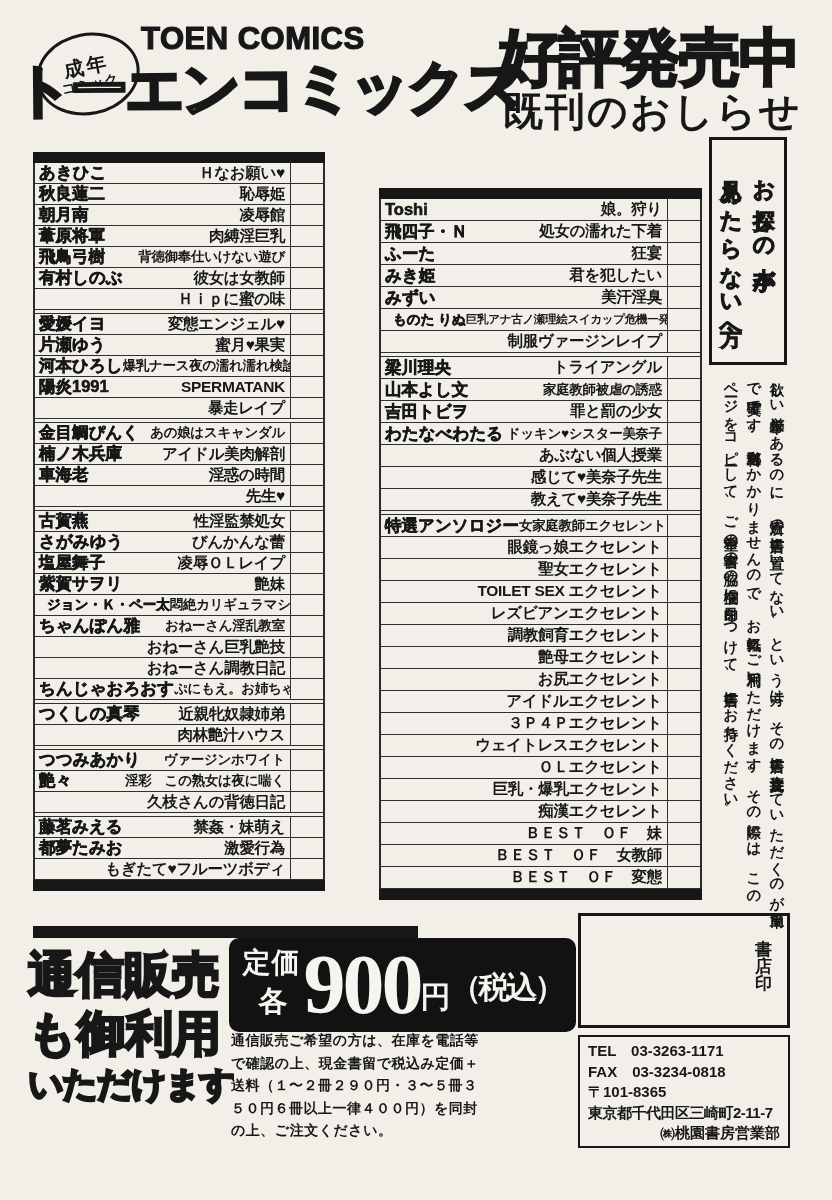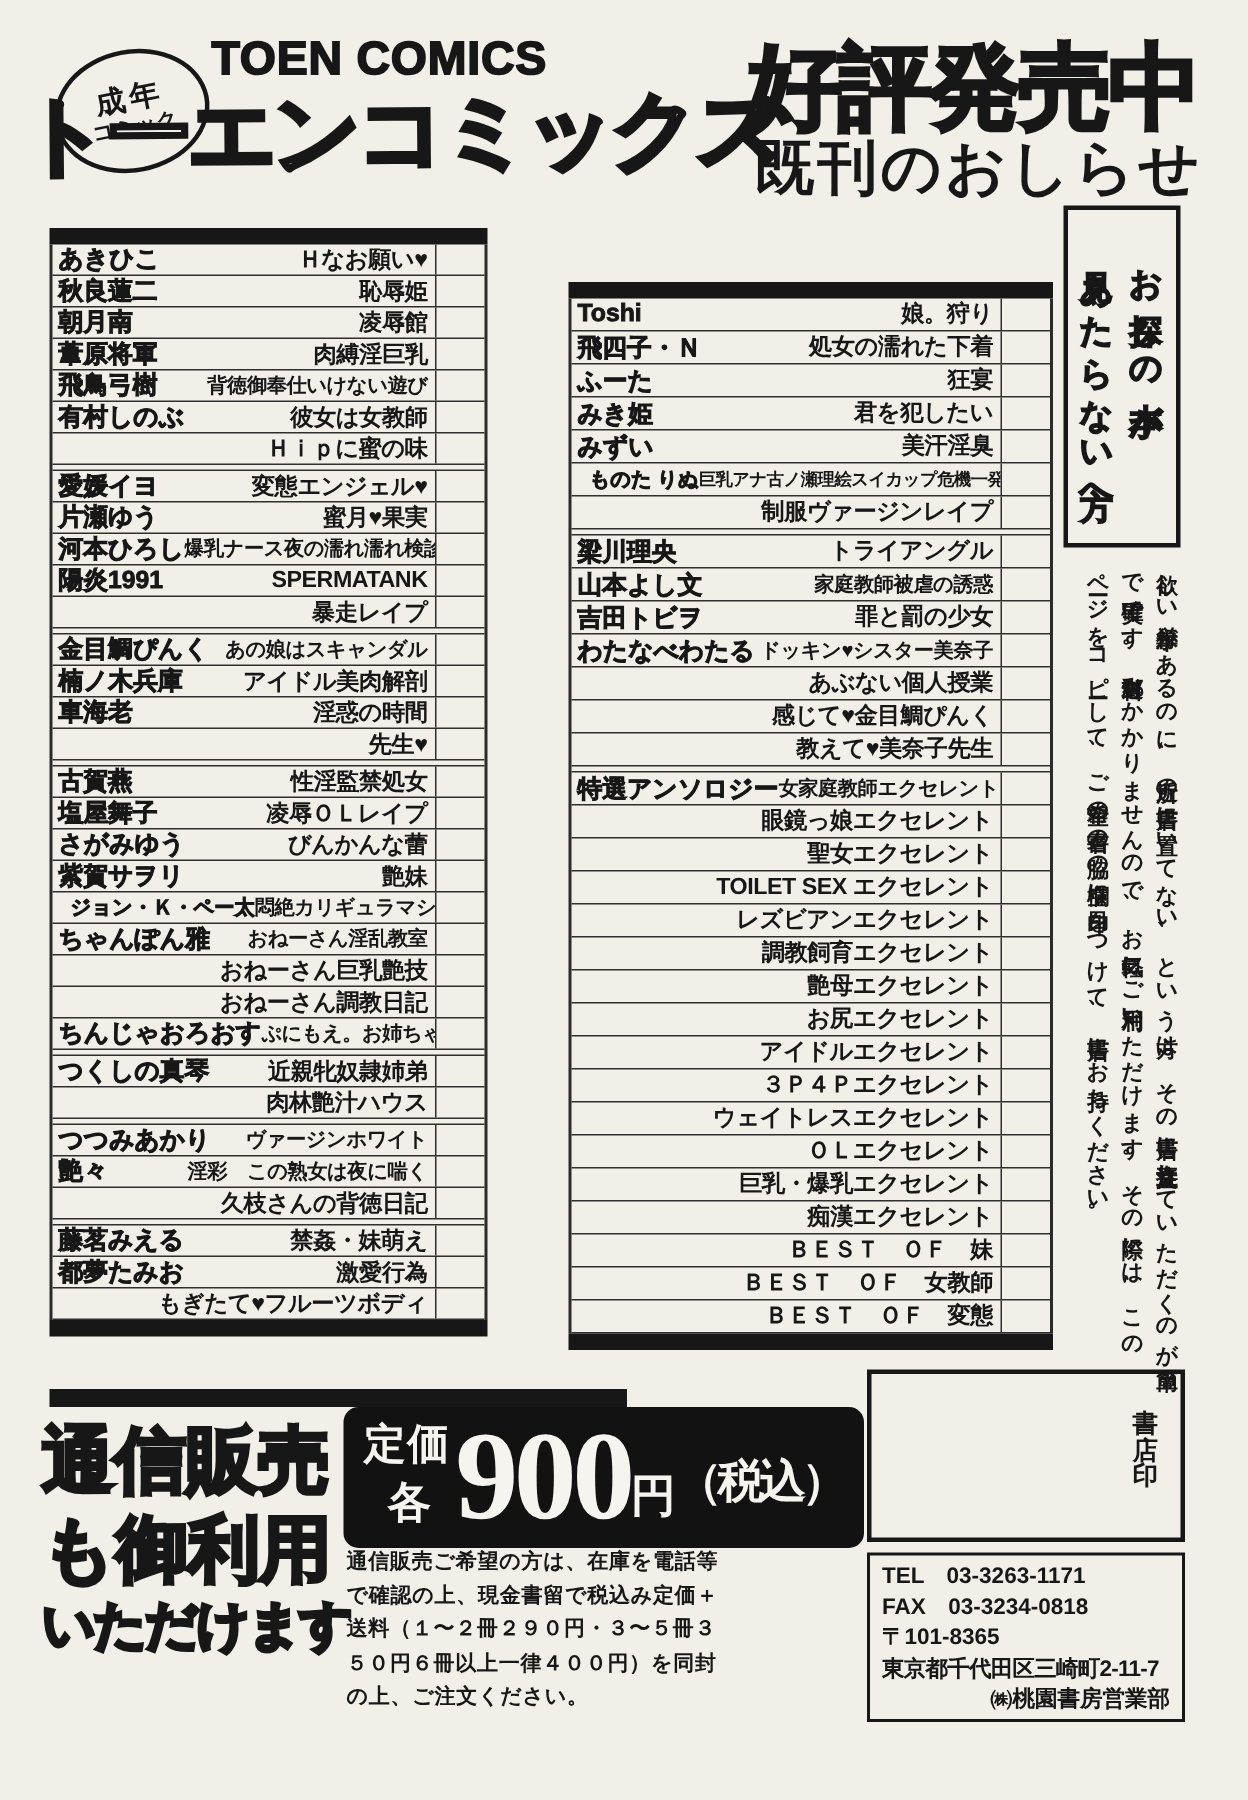--- a/index.html
+++ b/index.html
@@ -234,28 +234,28 @@
           <span class="check"></span>
         </div>
 
         <div class="row group-start">
           <span class="author">古賀燕</span>
           <span class="title">性淫監禁処女</span>
           <span class="check"></span>
         </div>
 
         <div class="row">
+          <span class="author">さがみゆう</span>
+          <span class="title">びんかんな蕾</span>
+          <span class="check"></span>
+        </div>
+
+        <div class="row">
           <span class="author">塩屋舞子</span>
           <span class="title">凌辱ＯＬレイプ</span>
-          <span class="check"></span>
-        </div>
-
-        <div class="row">
-          <span class="author">さがみゆう</span>
-          <span class="title">びんかんな蕾</span>
           <span class="check"></span>
         </div>
 
         <div class="row">
           <span class="author">紫賀サヲリ</span>
           <span class="title">艶妹</span>
           <span class="check"></span>
         </div>
 
         <div class="row a-sm t-sm">
@@ -410,21 +410,21 @@
         </div>
 
         <div class="row">
           <span class="author"></span>
           <span class="title">あぶない個人授業</span>
           <span class="check"></span>
         </div>
 
         <div class="row">
           <span class="author"></span>
-          <span class="title">感じて♥金目鯛ぴんく</span>
+          <span class="title">感じて♥美奈子先生</span>
           <span class="check"></span>
         </div>
 
         <div class="row">
           <span class="author"></span>
           <span class="title">教えて♥美奈子先生</span>
           <span class="check"></span>
         </div>
 
         <div class="row group-start t-sm">

